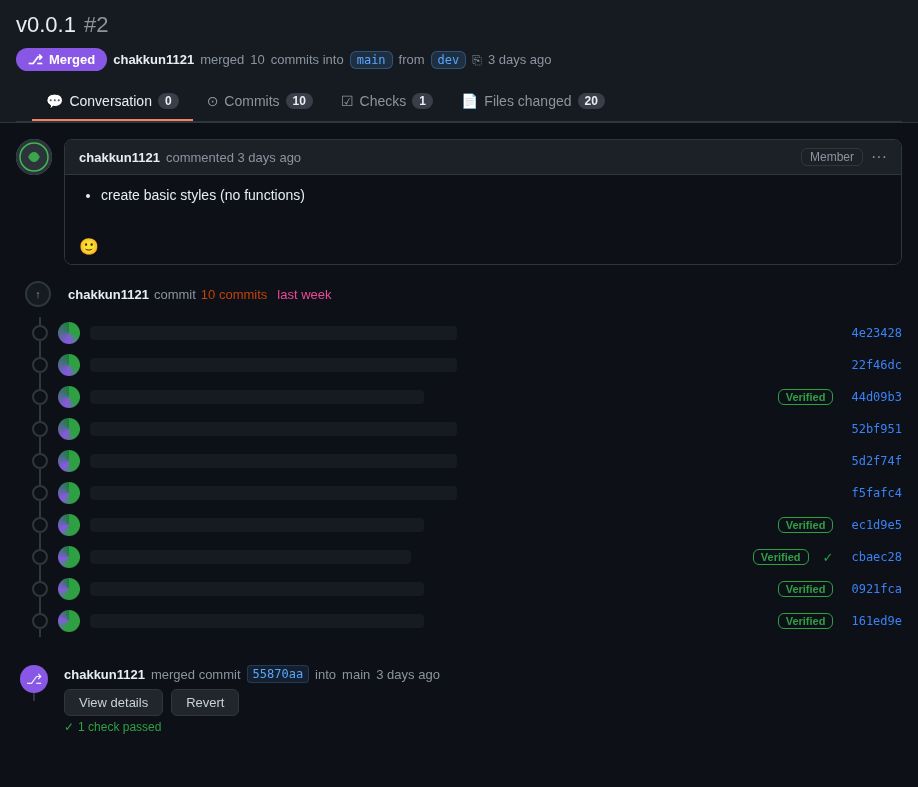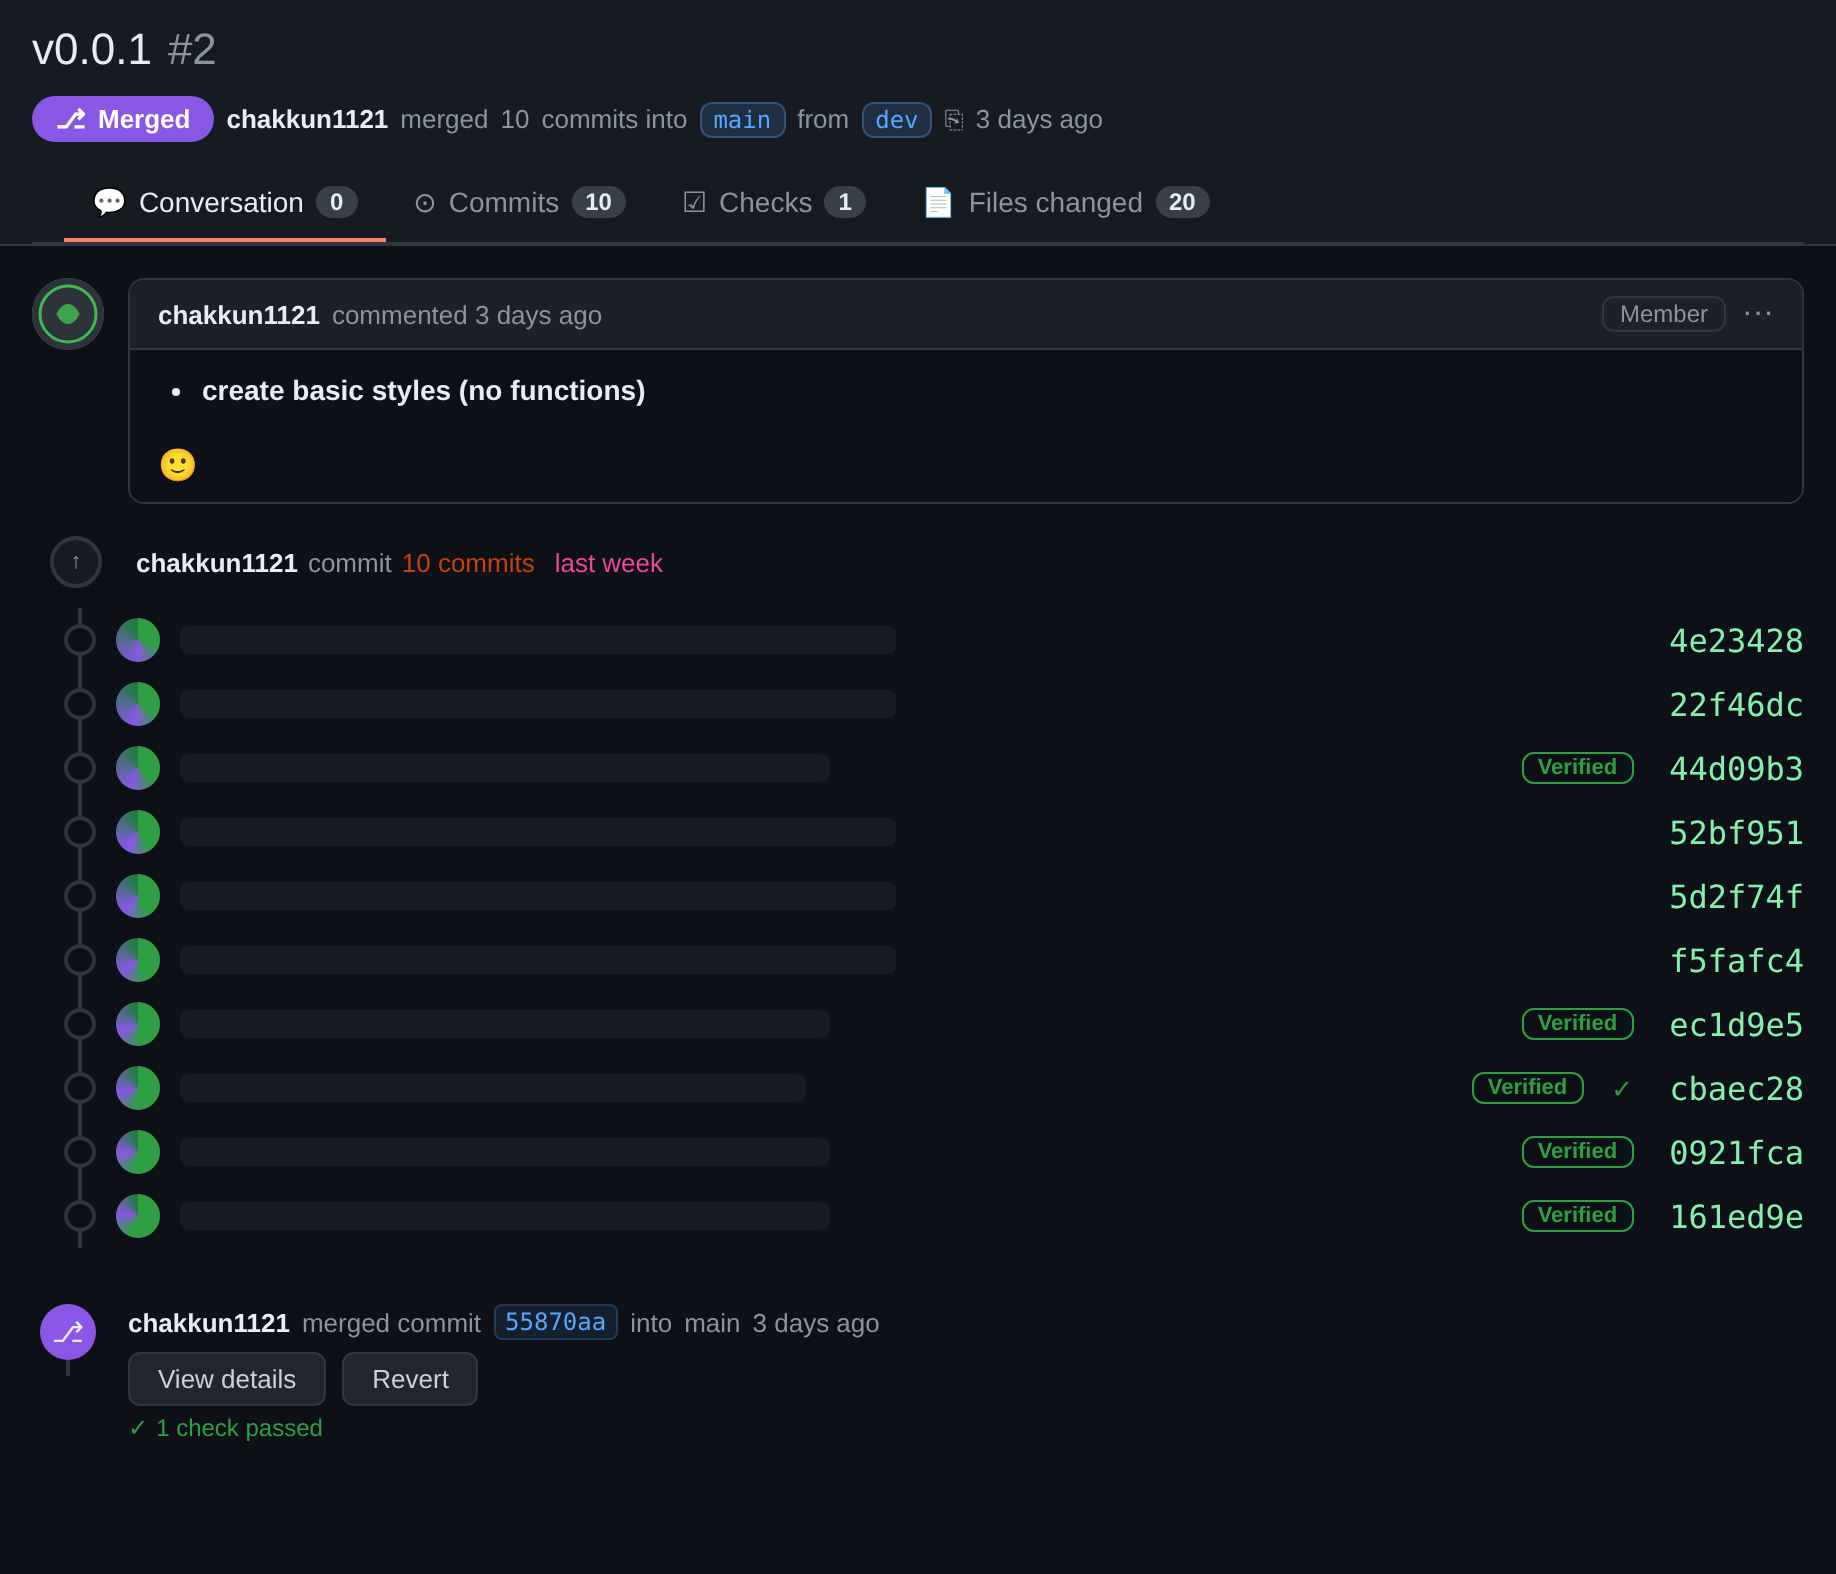--- a/index.html
+++ b/index.html
@@ -181,22 +181,21 @@
       padding: 12px 16px;
       background-color: #0d1117;
     }
     .comment-body ul {
       list-style: disc;
       padding-left: 20px;
       color: #e6edf3;
       font-size: 14px;
     }
     .comment-body li {
-      margin-bottom: 0;
-      font-weight: bold;
+      margin-bottom: 14px;
     }
     .reaction-bar {
       padding: 8px 14px;
       background-color: #0d1117;
     }
     .reaction-icon {
       font-size: 16px;
       cursor: pointer;
       color: #8b949e;
     }
@@ -257,23 +256,23 @@
       font-weight: 600;
       margin-left: auto;
       flex-shrink: 0;
     }
     .check-icon {
       color: #2ea043;
       font-size: 13px;
       margin-left: 4px;
     }
     .commit-hash {
-      color: #86efac;
+      color: #3b82f6;
       font-family: monospace;
-      font-size: 16px;
+      font-size: 12px;
       margin-left: 8px;
       flex-shrink: 0;
     }
 
     
     .merge-event {
       display: flex;
       align-items: flex-start;
       gap: 12px;
       margin-top: 20px;

